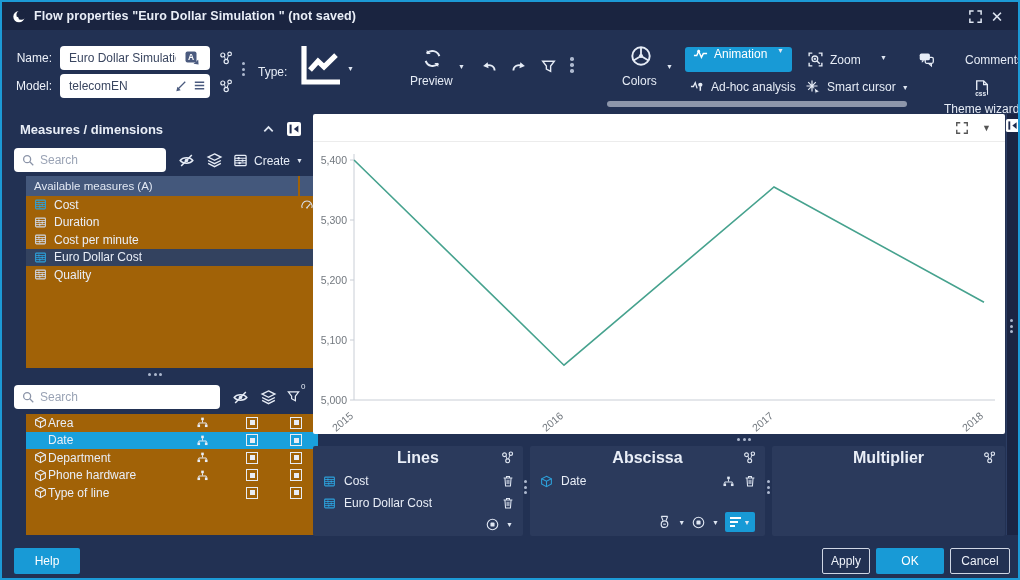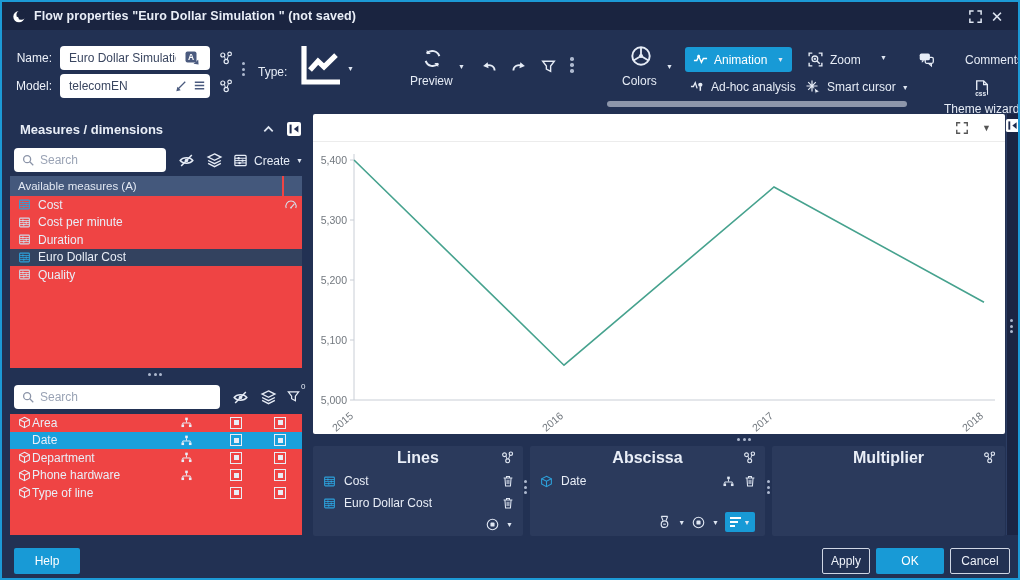--- a/index.html
+++ b/index.html
@@ -32,34 +32,34 @@
   .in-icons { position:absolute; display:flex; gap:3px; align-items:center; color:#4a5a7e; }
   .tool-ic { position:absolute; color:#e6ecf6; cursor:pointer; }
   .tool-label { position:absolute; font-size:12px; color:#e6ecf6; white-space:nowrap; }
   .caret { font-size:7px; color:#dfe6f2; }
   .vdots, .hdots { position:absolute; display:flex; gap:2.5px; cursor:pointer; }
   .vdots { flex-direction:column; }
   .vdots i, .hdots i { width:3px; height:3px; border-radius:50%; background:#aeb9cf; display:block; }
   .typebtn { position:absolute; display:flex; align-items:flex-end; gap:5px; color:#fff; cursor:pointer; }
   .anim-btn {
     position:absolute; height:25px; background:#189ad6; border-radius:3px; color:#fff;
-    display:flex; align-items:center; gap:6px; padding:0 8px; cursor:pointer; font-size:12px;
+    display:flex; align-items:flex-start; gap:6px; padding:0 8px; cursor:pointer; font-size:12px;
   }
   .hgroup { position:absolute; display:flex; align-items:center; gap:6px; color:#e6ecf6; cursor:pointer; white-space:nowrap; }
   .scrollbar-h { position:absolute; left:605px; top:71px; width:300px; height:6px; border-radius:3px; background:#8d96aa; cursor:pointer; }
   
   .lp-header { position:absolute; left:8px; top:114px; width:292px; height:26px; display:flex; align-items:center; }
   .lp-header .t { font-weight:bold; font-size:13px; margin-left:10px; }
   .searchbox {
     position:absolute; height:24px; background:#fff; border:none; border-radius:4px;
     font-family:"Liberation Sans",sans-serif; font-size:12px; color:#3a4660; padding:0 8px 0 26px; outline:none;
   }
   .searchbox::placeholder { color:#9aa3b5; }
   .search-mag { position:absolute; color:#8b94a8; }
-  .listbox { position:absolute; left:8px; width:292px; background:#ef4444; }
+  .listbox { position:absolute; left:24px; width:292px; background:#a16207; }
   .lb-head { display:flex; height:20px; font-size:11.5px; color:#e2e8f3; }
   .lb-head .c { background:#44587c; display:flex; align-items:center; }
   .mrow { display:flex; align-items:center; height:17.5px; padding-left:8px; cursor:pointer; }
   .mrow .micon { width:20px; display:flex; justify-content:flex-start; }
   .mrow .lbl { flex:1; font-size:12px; color:#e9eef7; }
   .mrow.sel { background:#33425f; }
   .drow { display:flex; align-items:center; height:17.5px; cursor:pointer; }
   .drow.sel { background:#19a0dc; }
   .cell-cube { width:22px; padding-left:8px; }
   .cell-lbl { flex:1; font-size:12px; }
@@ -441,29 +441,29 @@
             <use href="#s-gauge"></use>
           </svg>
         </span>
     </div>
     <div class="mrow">
       <span class="micon ic" style="color:#cfd8e6;">
           <svg width="13" height="13">
             <use href="#s-abacus"></use>
           </svg>
         </span>
-      <span class="lbl">Cost per minute</span>
+      <span class="lbl">Duration</span>
     </div>
     <div class="mrow">
       <span class="micon ic" style="color:#cfd8e6;">
           <svg width="13" height="13">
             <use href="#s-abacus"></use>
           </svg>
         </span>
-      <span class="lbl">Duration</span>
+      <span class="lbl">Cost per minute</span>
     </div>
     <div class="mrow sel">
       <span class="micon ic" style="color:#2da0da;">
           <svg width="13" height="13">
             <use href="#s-abacus"></use>
           </svg>
         </span>
       <span class="lbl">Euro Dollar Cost</span>
     </div>
     <div class="mrow">

